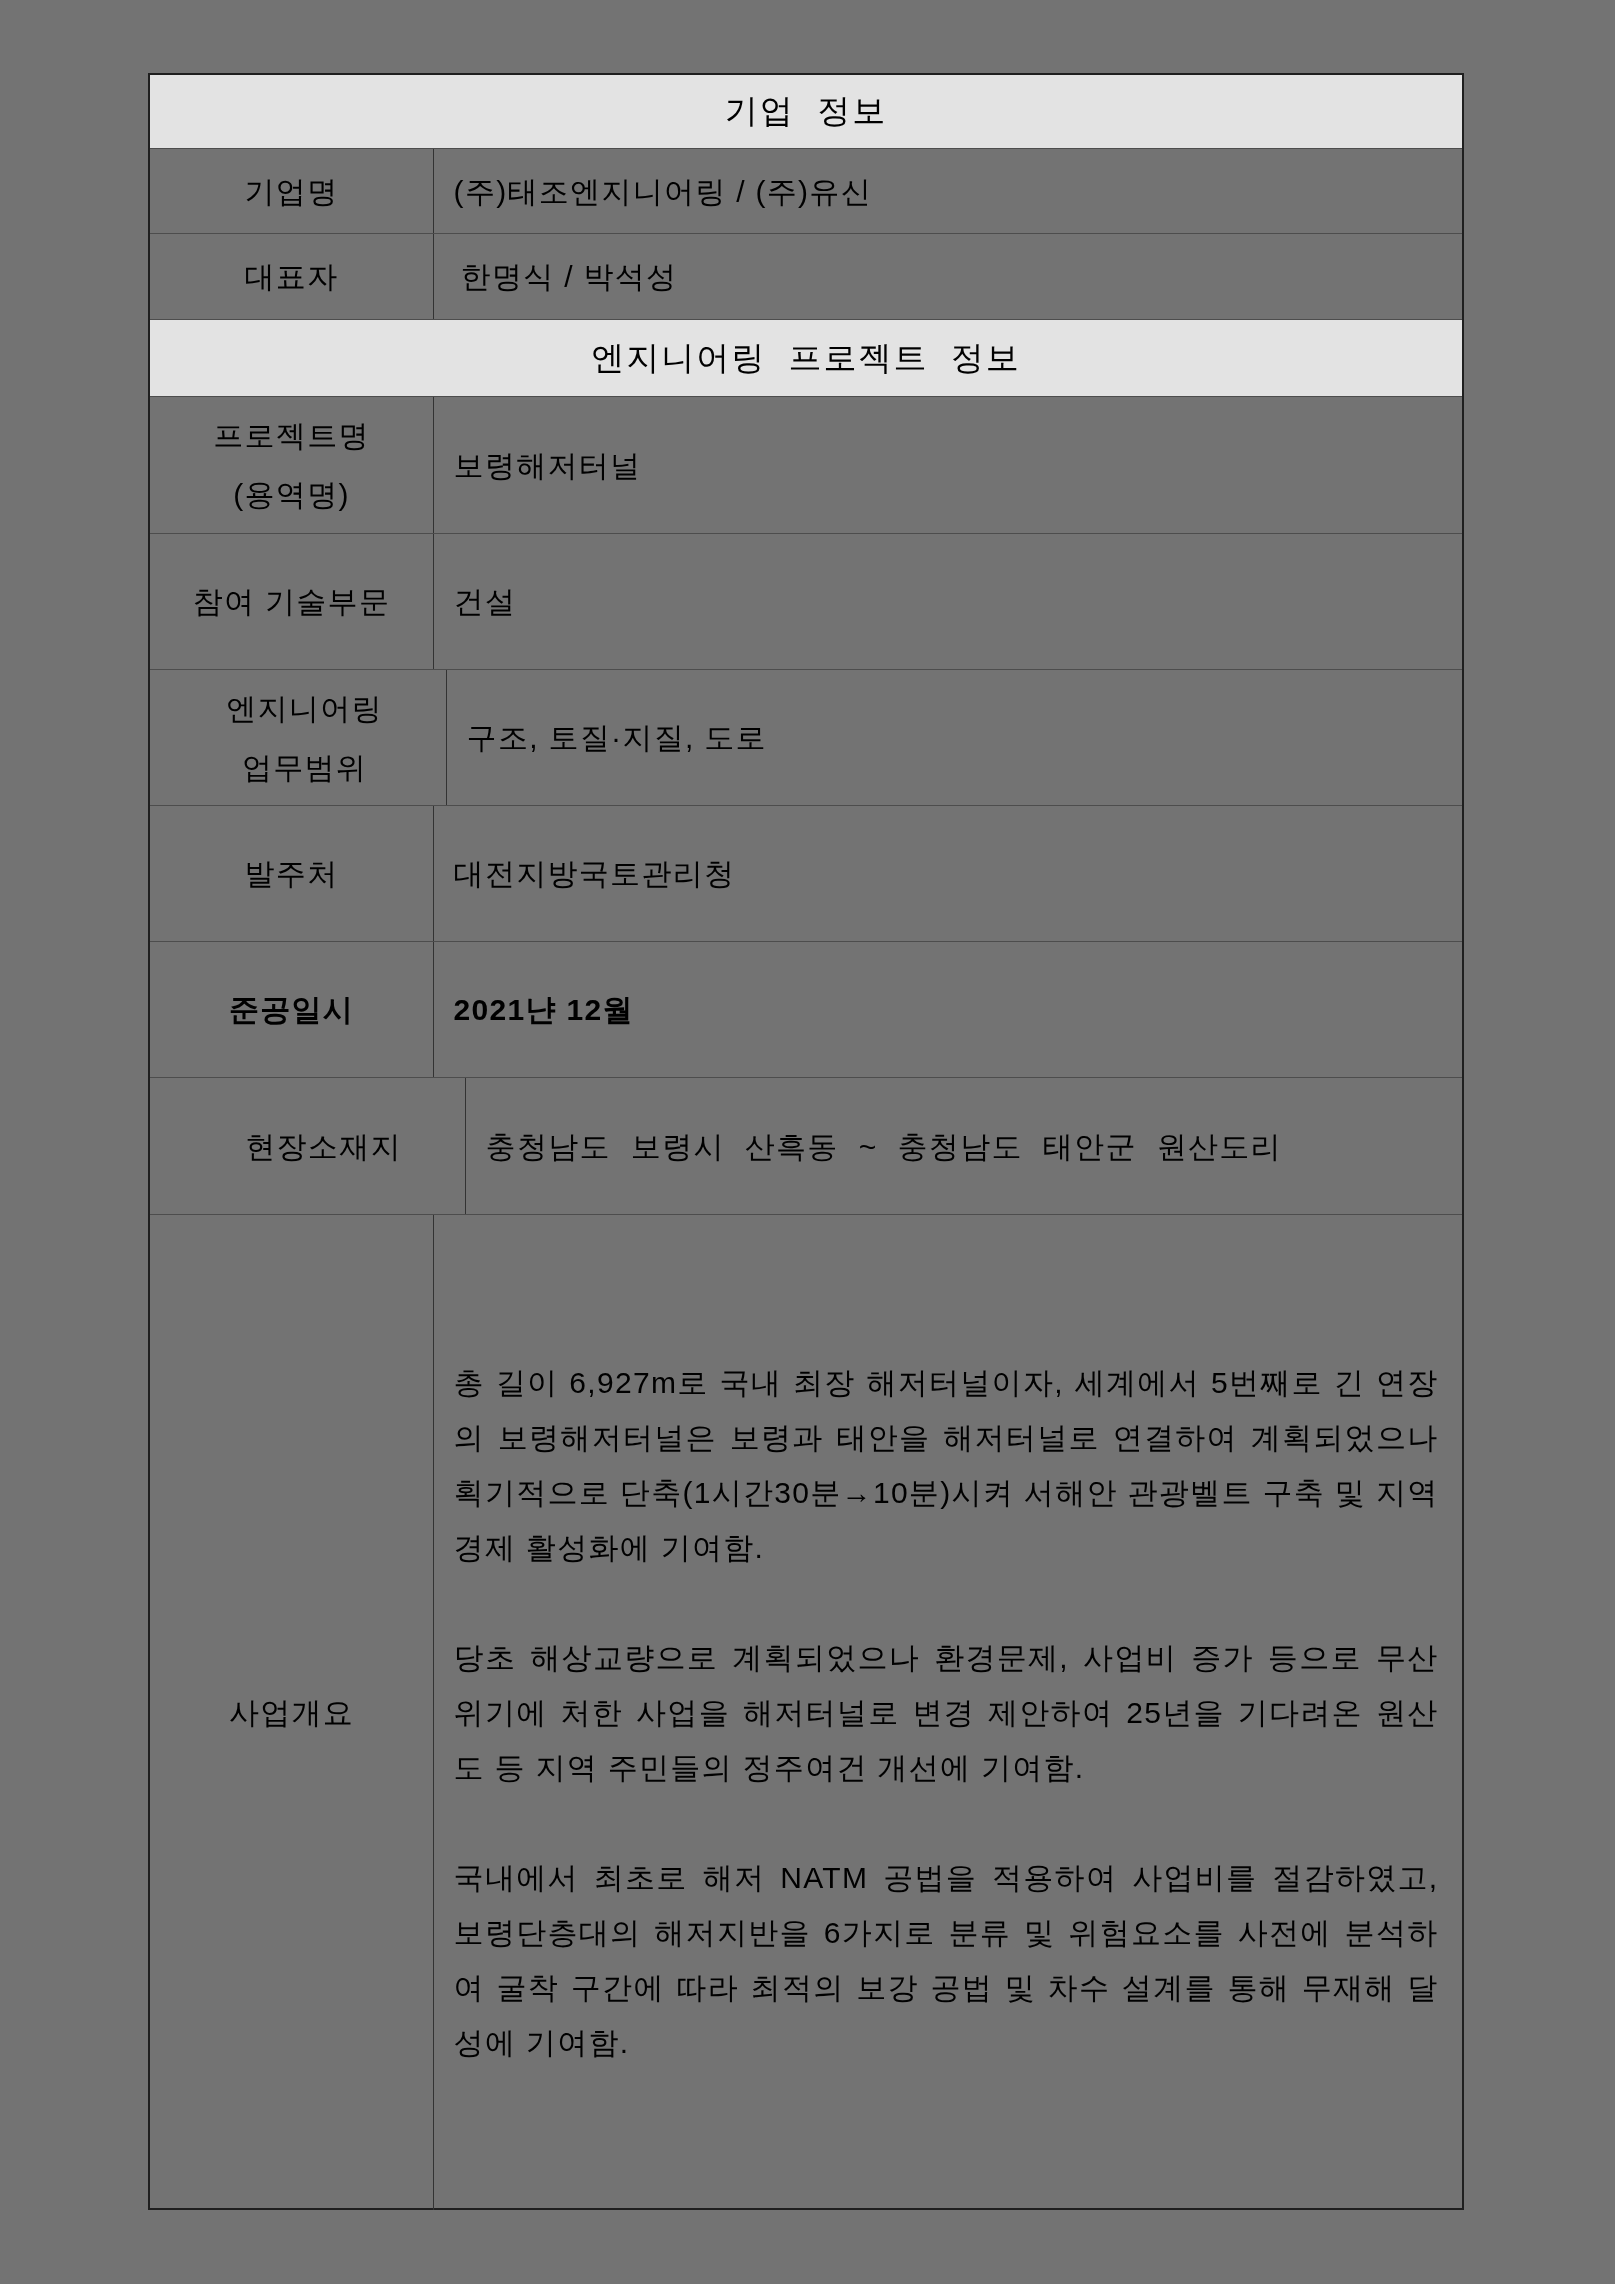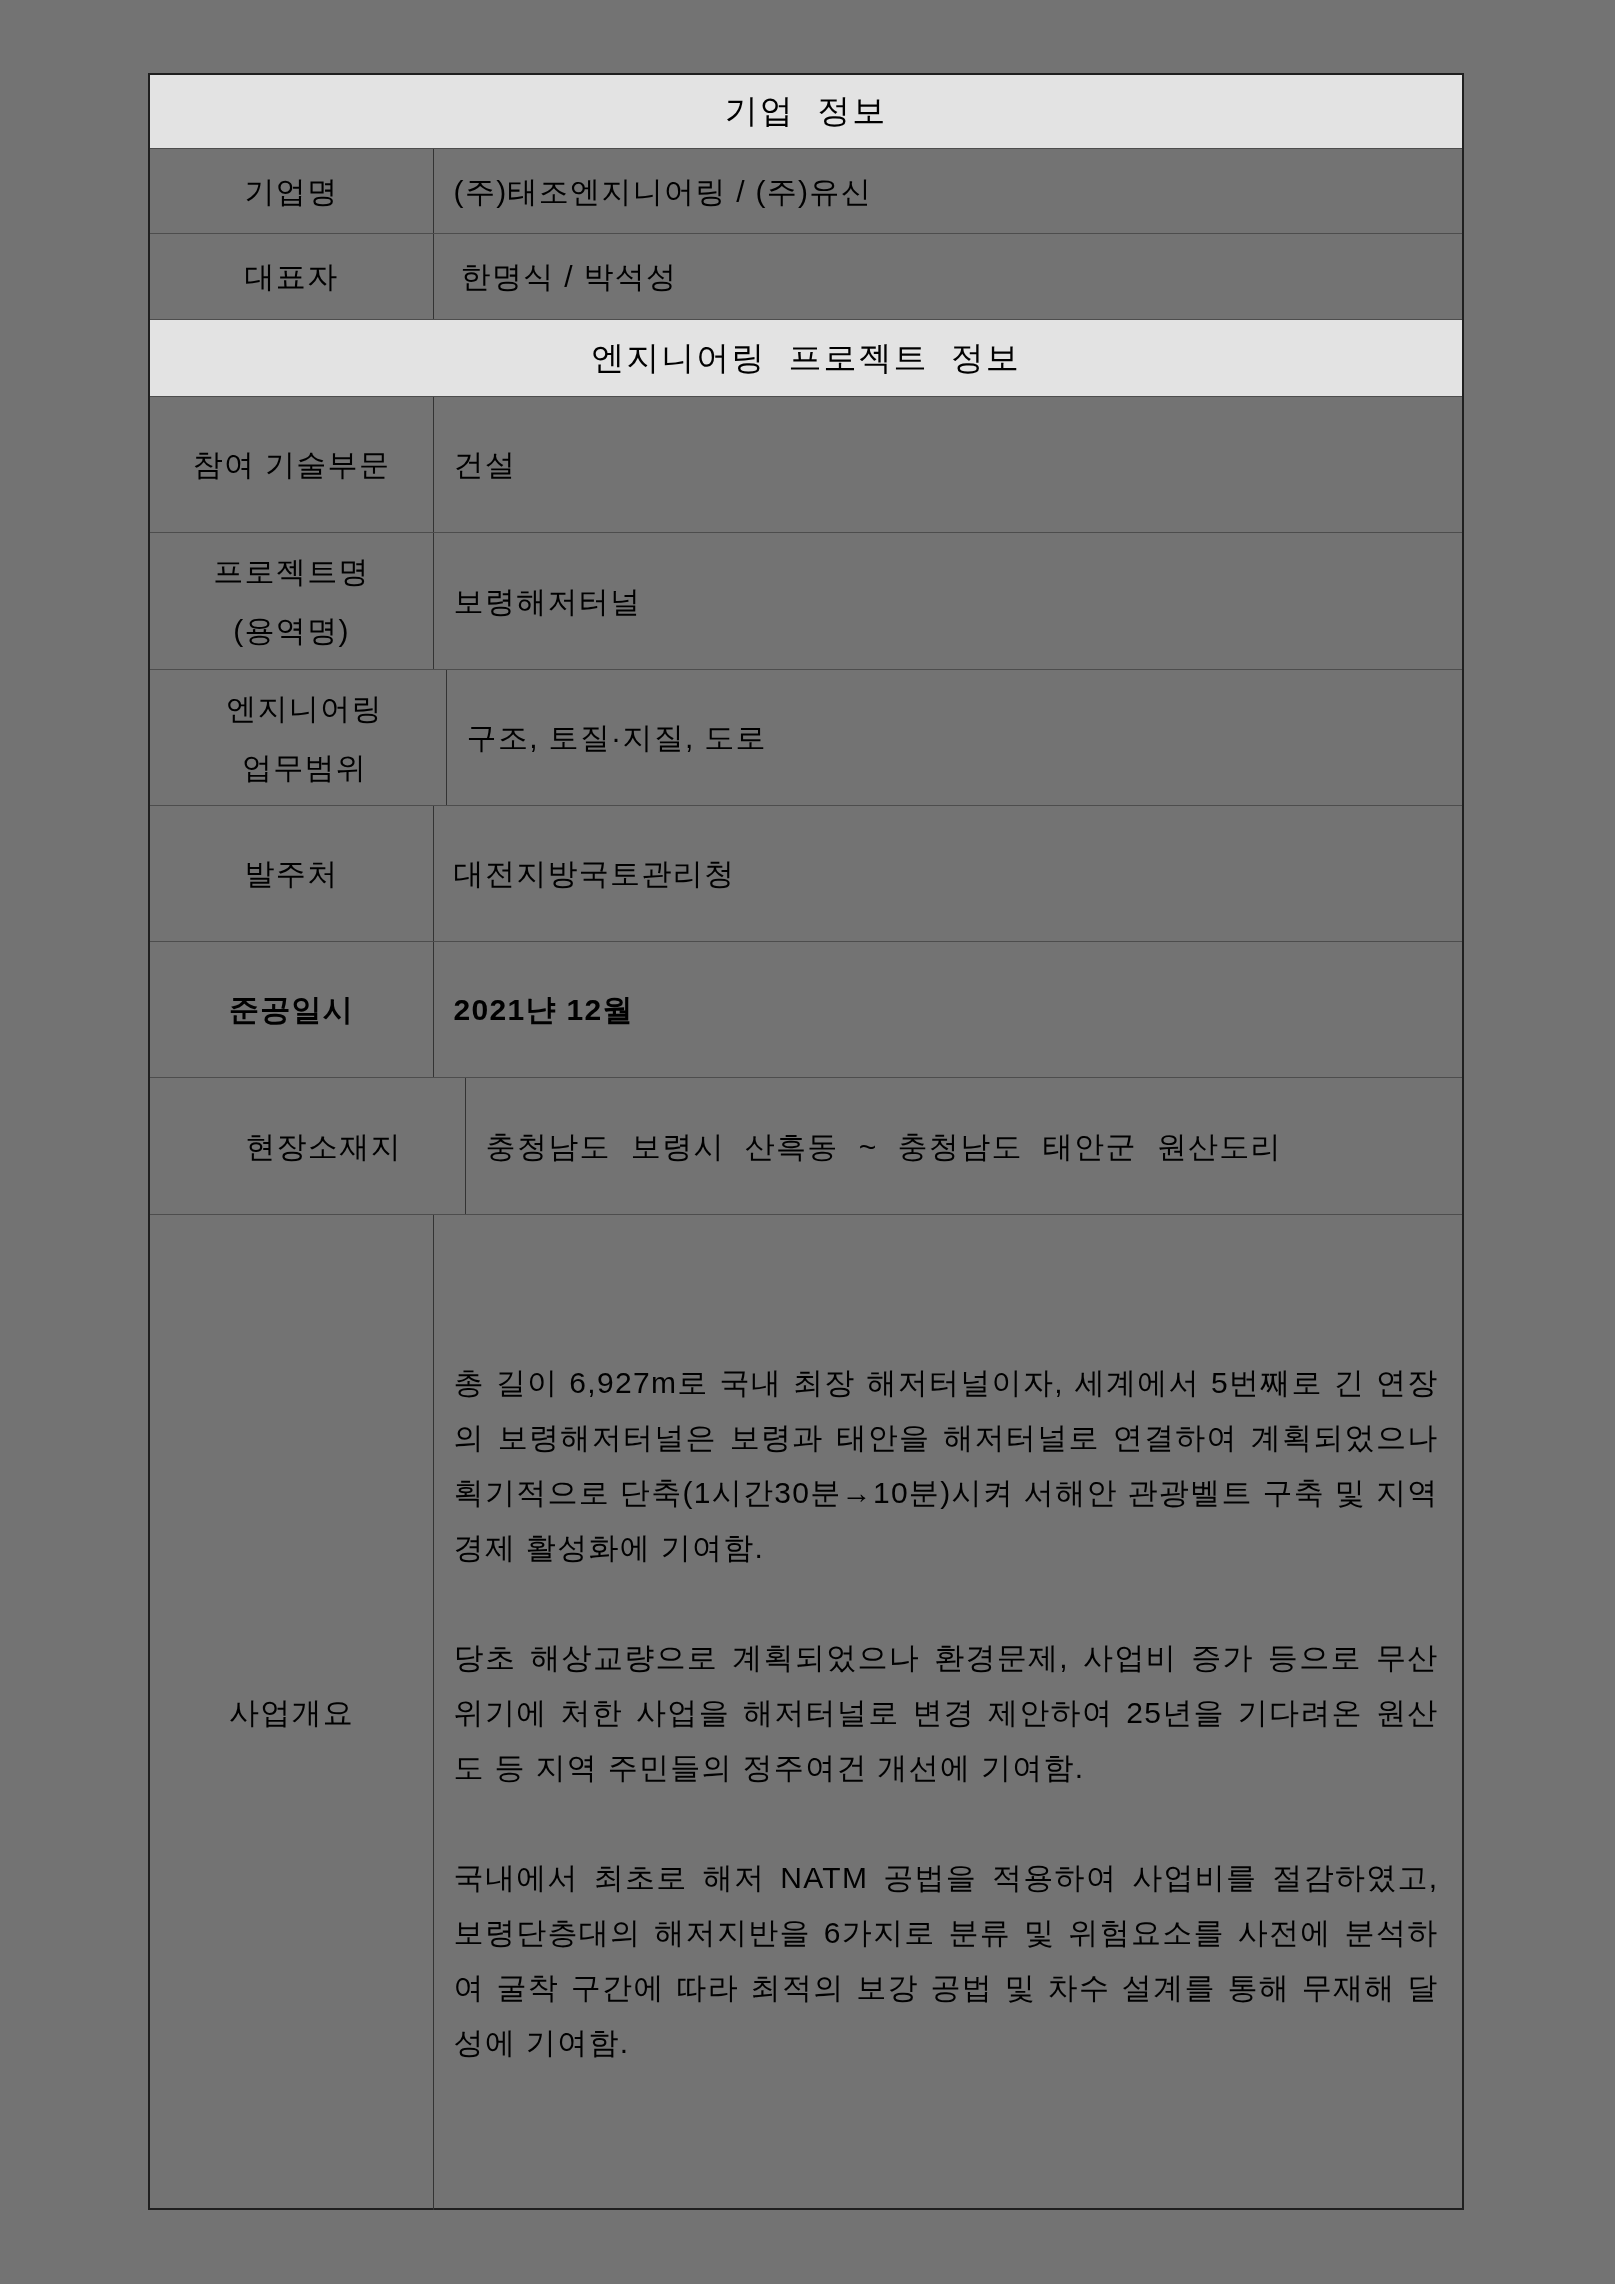--- a/index.html
+++ b/index.html
@@ -108,31 +108,31 @@
 
     <div class="t-row h-ceo">
       <div class="cell-label">대표자</div>
       <div class="cell-value">한명식 / 박석성</div>
     </div>
 
     <div class="t-row section-header h-sec2">
       <div class="section-title">엔지니어링  프로젝트  정보</div>
     </div>
 
-    <div class="t-row h-sector">
-      <div class="cell-label">참여 기술부문</div>
-      <div class="cell-value">건설</div>
-    </div>
-
     <div class="t-row h-proj">
       <div class="cell-label">
         <span>프로젝트명</span>
         <span>(용역명)</span>
       </div>
       <div class="cell-value">보령해저터널</div>
+    </div>
+
+    <div class="t-row h-sector">
+      <div class="cell-label">참여 기술부문</div>
+      <div class="cell-value">건설</div>
     </div>
 
     <div class="t-row h-scope">
       <div class="cell-label">
         <span>엔지니어링</span>
         <span>업무범위</span>
       </div>
       <div class="cell-value">구조, 토질·지질, 도로</div>
     </div>
 

